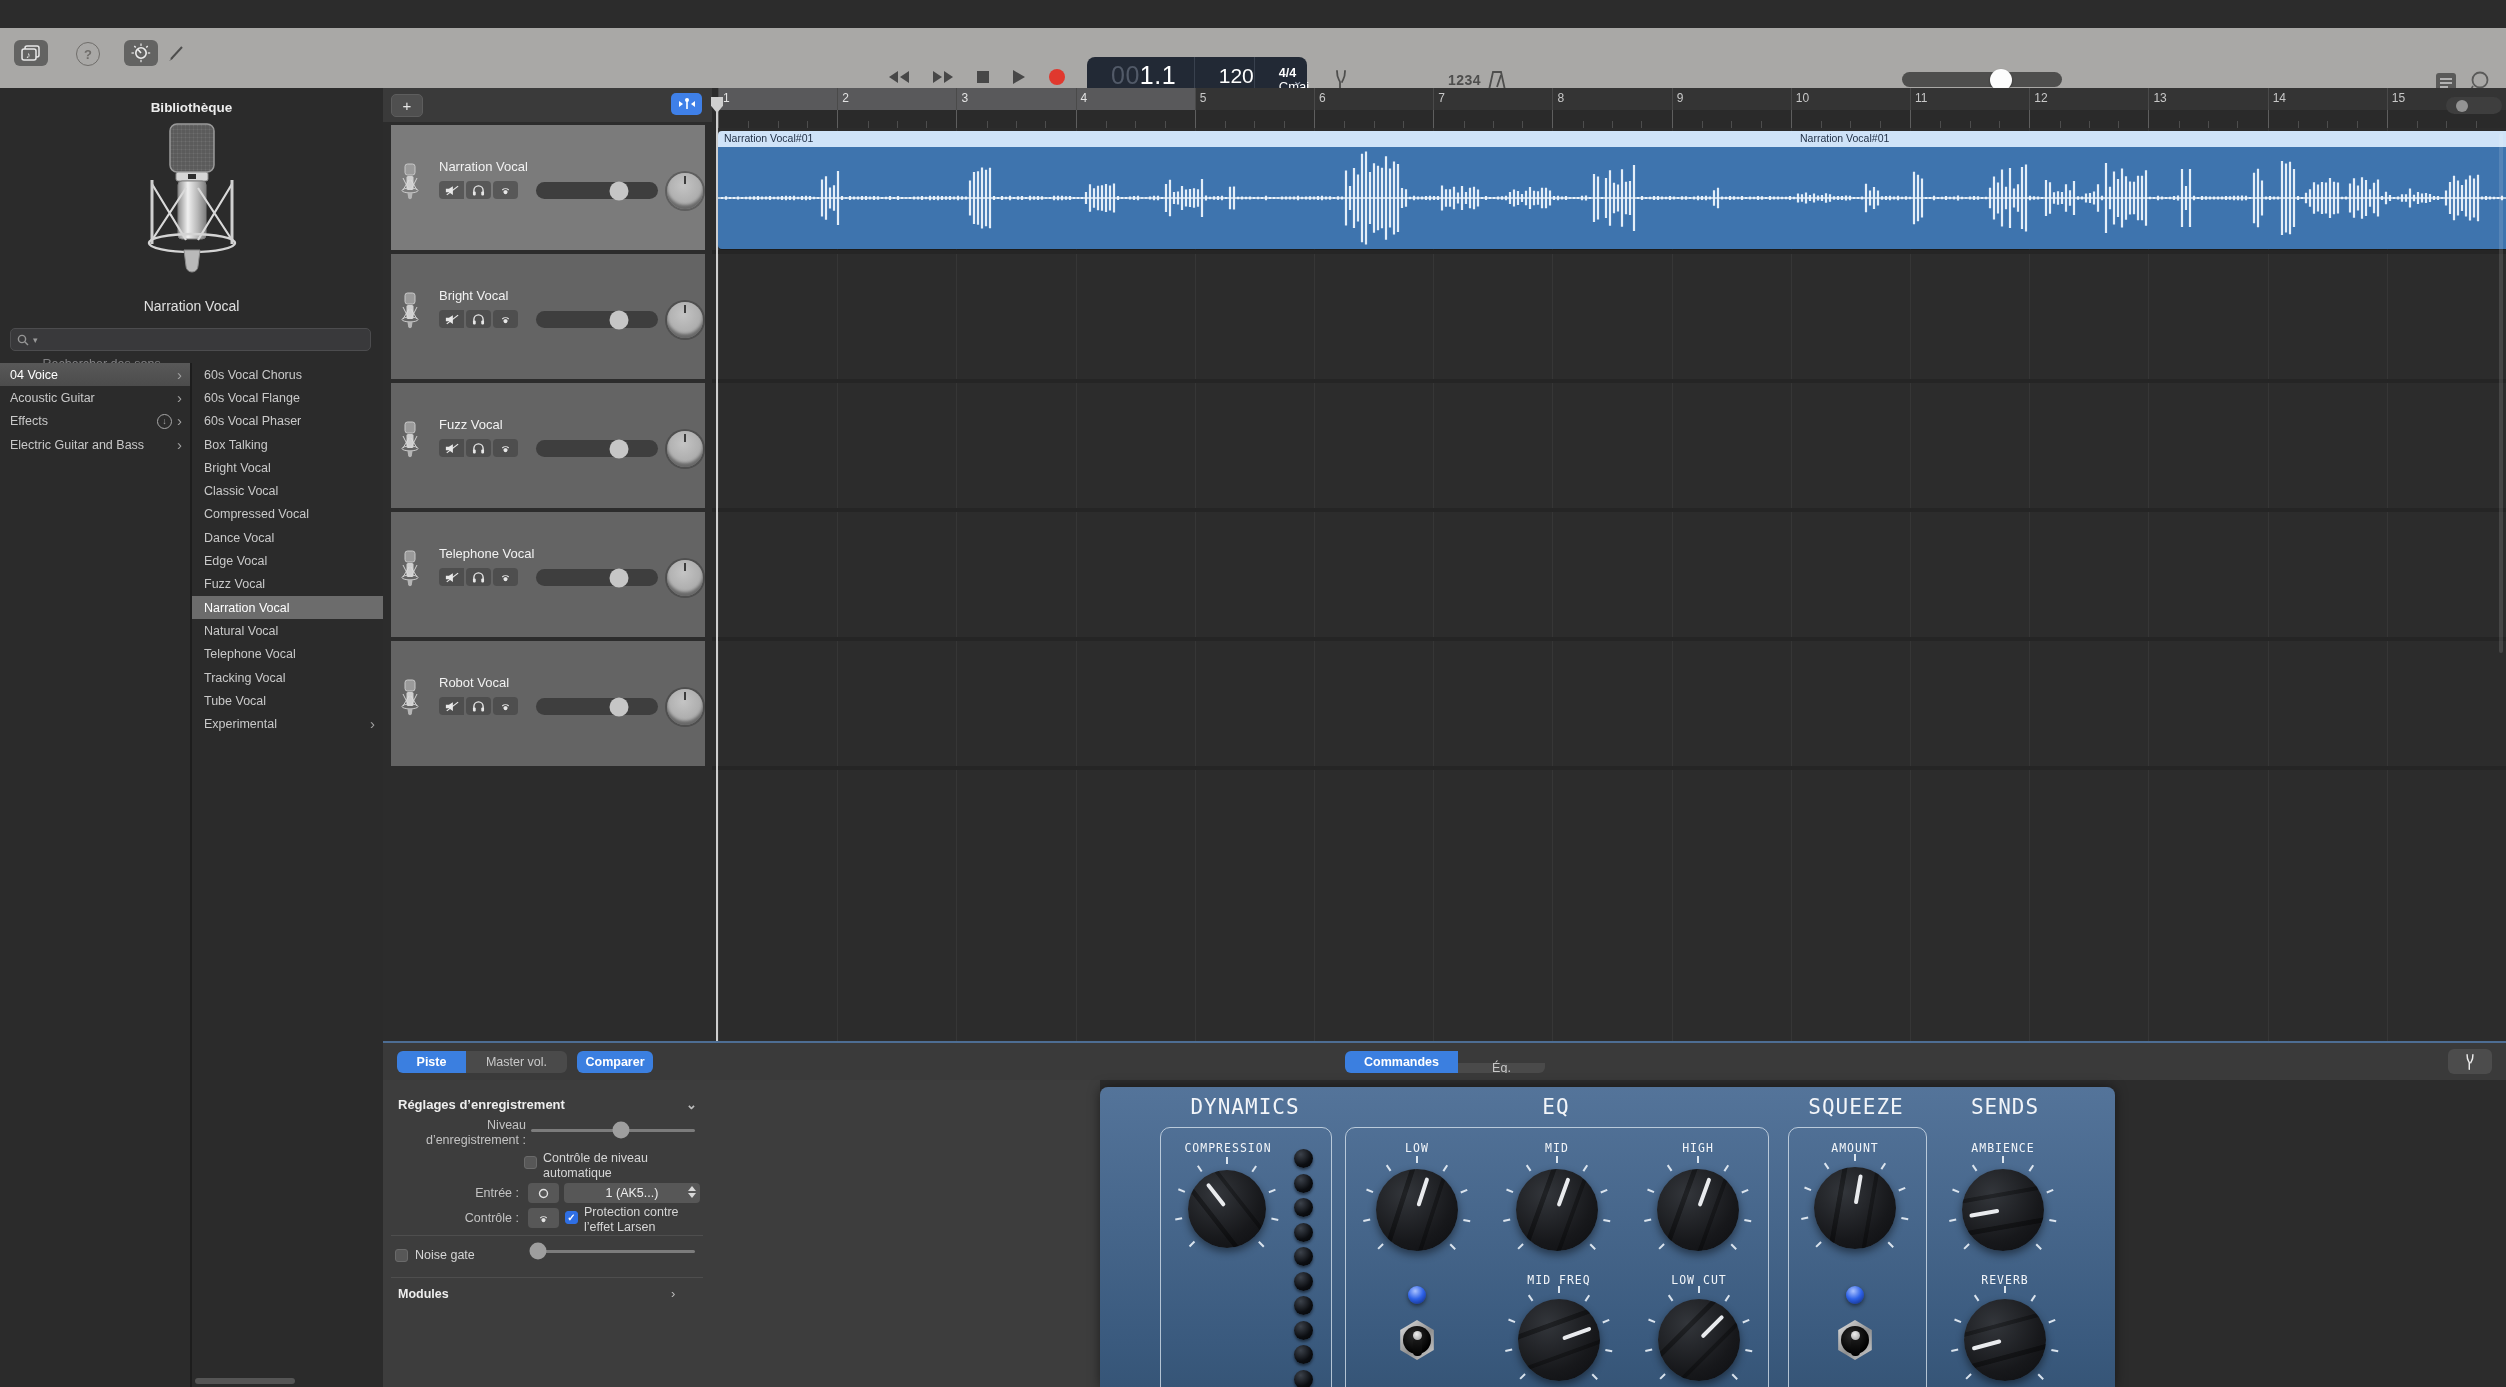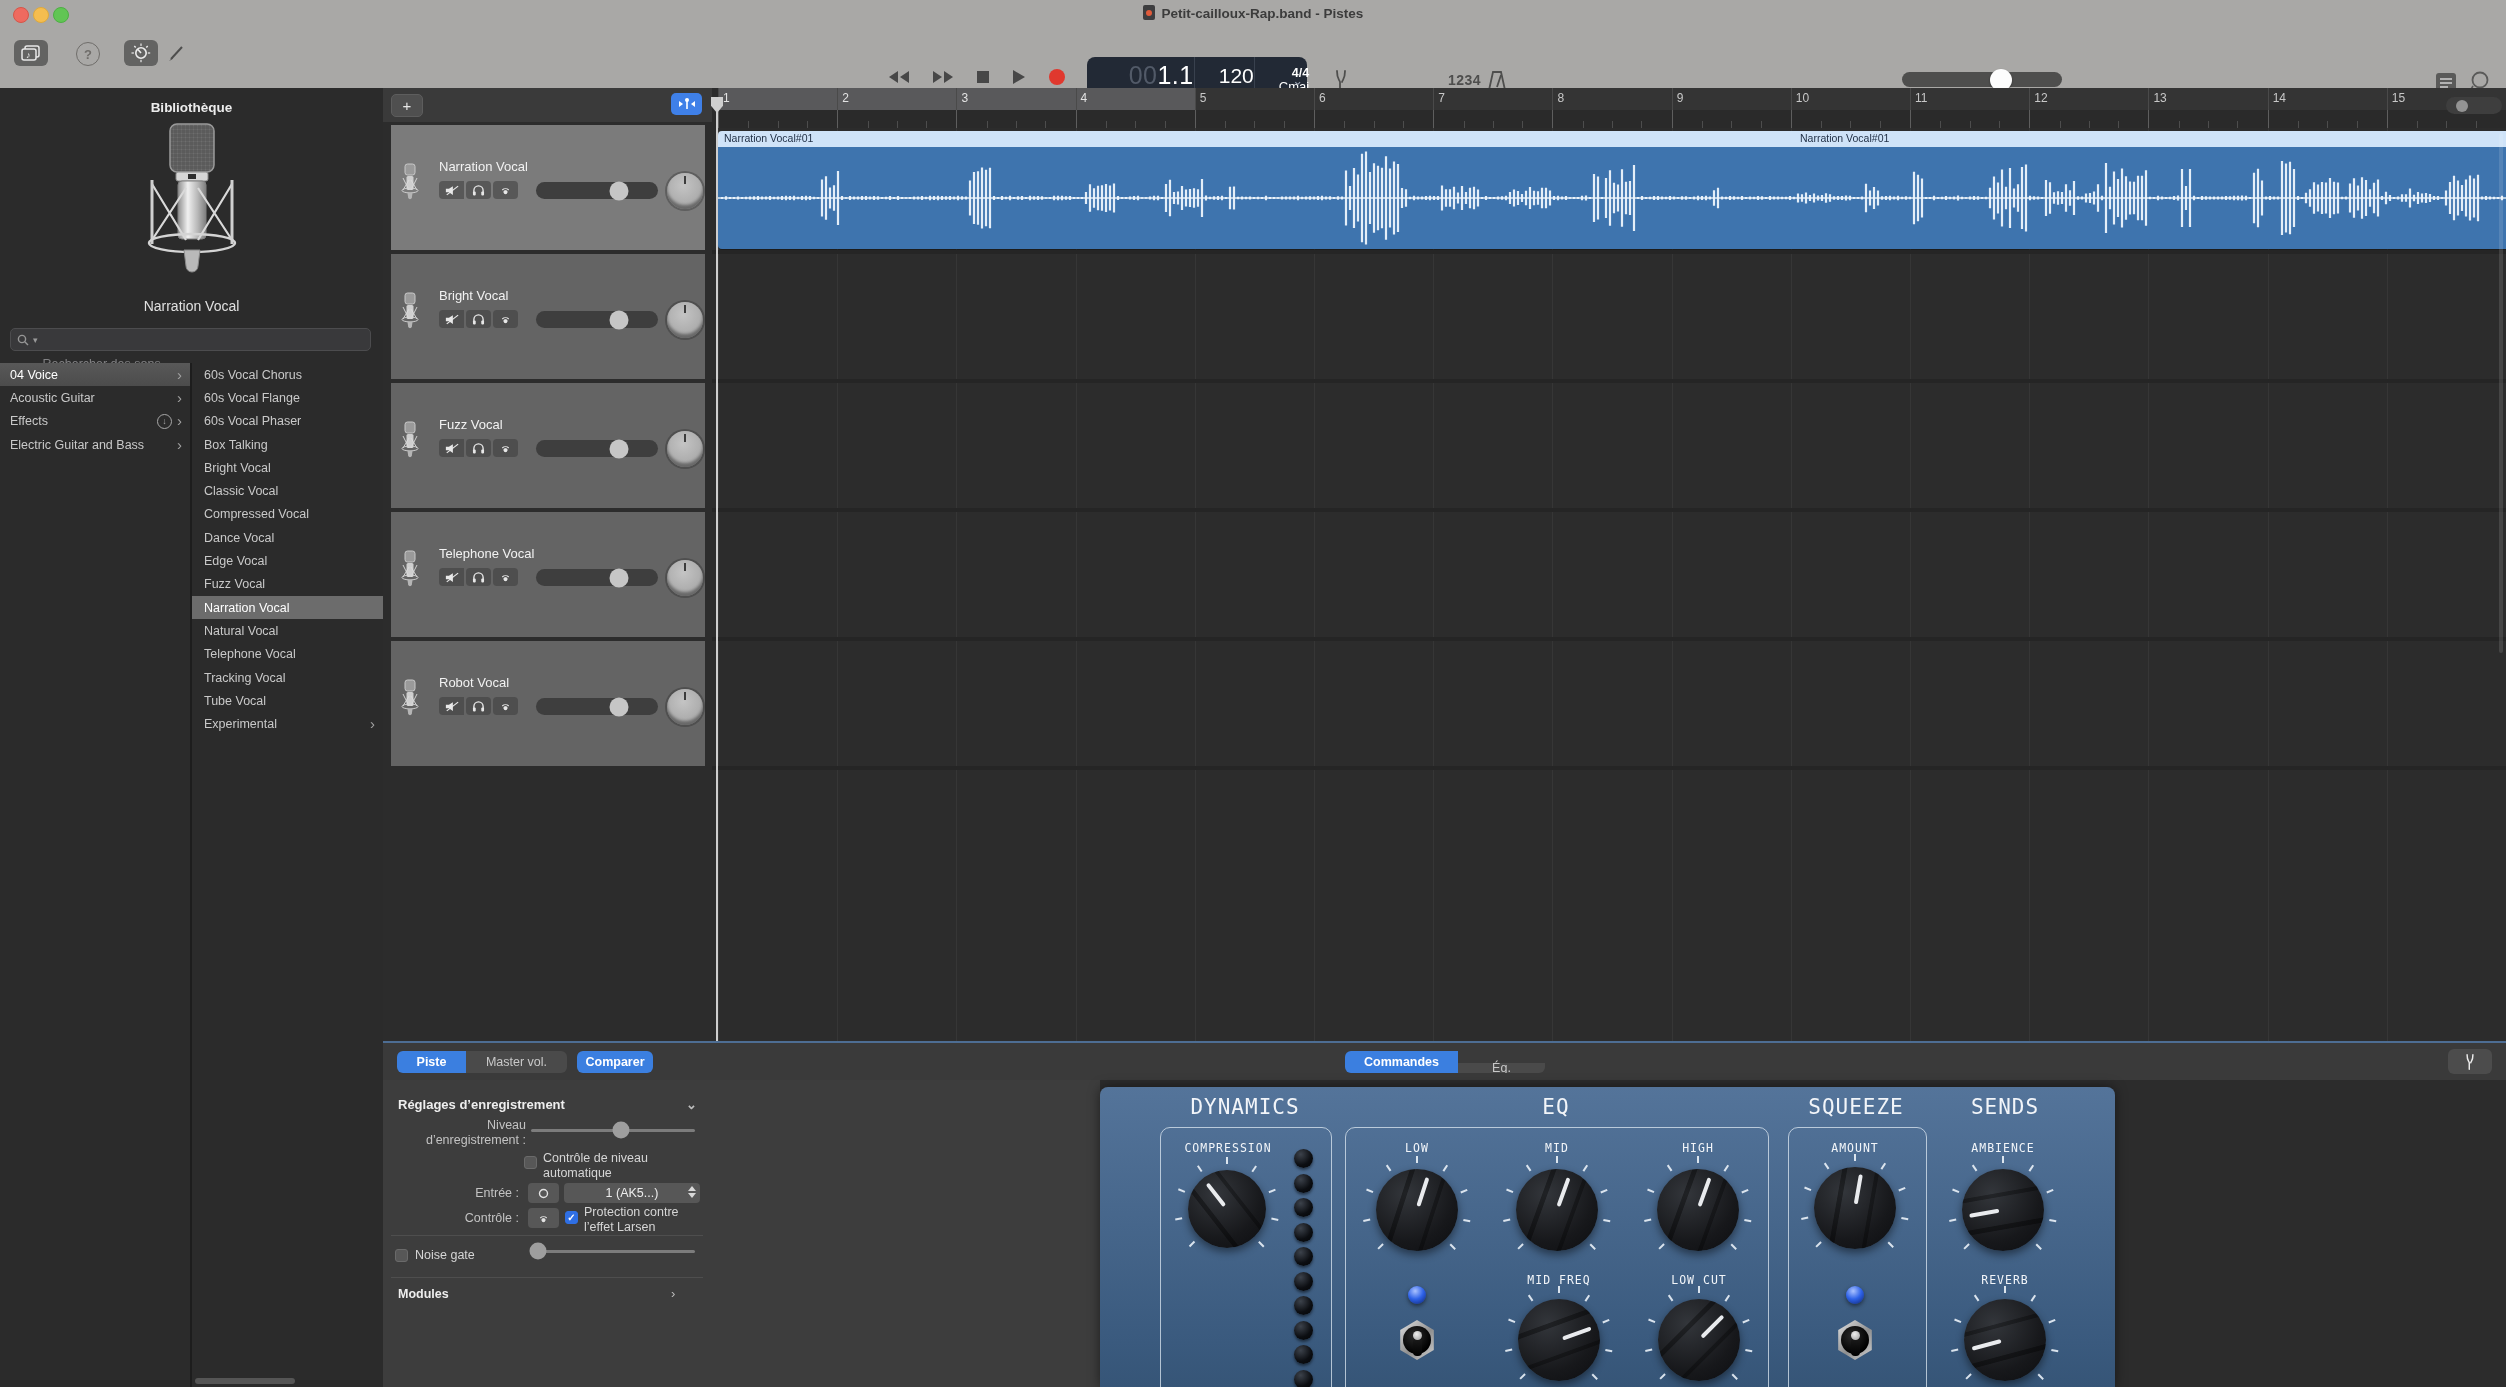--- a/index.html
+++ b/index.html
@@ -17,21 +17,21 @@
   .win-title{position:absolute;left:0;right:0;top:5px;text-align:center;font-size:13.5px;font-weight:bold;color:#3c3c3c;}
   .doc-ic{display:inline-block;width:12px;height:15px;background:#3d3d3f;border-radius:2px;vertical-align:-2px;margin-right:7px;position:relative;}
   .doc-ic::after{content:"";position:absolute;left:3px;top:5px;width:6px;height:6px;border-radius:50%;background:#e05a3a;}
   .toolbar{position:absolute;left:0;top:28px;width:2506px;height:60px;background:#a9a8a6;border-bottom:1px solid #818180;}
   .tbtn{position:absolute;border-radius:6px;display:flex;align-items:center;justify-content:center;}
   .tbtn.active{background:#636362;}
   .transport{position:absolute;top:40px;display:flex;align-items:center;gap:22px;left:888px;}
   .transport svg{display:block;}
   
   .lcd{position:absolute;left:1087px;top:29px;width:220px;height:47px;background:#222935;border-radius:8px;display:flex;color:#fff;}
-  .lcd-cell{position:relative;display:flex;flex-direction:column;align-items:flex-end;justify-content:center;padding-left:24px;}
+  .lcd-cell{position:relative;display:flex;flex-direction:column;align-items:flex-start;justify-content:center;padding-left:24px;}
   .lcd-cell.c1{width:102px;border-right:1px solid #39414e;}
   .lcd-cell.c2{width:52px;border-right:1px solid #39414e;}
   .lcd-cell.c3{width:66px;}
   .lcd-pos{font-size:25px;letter-spacing:.5px;line-height:22px;margin-top:-2px;}
   .lcd-pos .dim{color:#525a68;}
   .lcd-sub{display:flex;gap:16px;font-size:7.5px;letter-spacing:.8px;color:#8a93a2;margin-top:1px;}
   .lcd-tempo{font-size:21px;line-height:20px;}
   .lcd-sig{font-size:12.5px;font-weight:bold;line-height:13px;}
   .lcd-key{font-size:13px;line-height:14px;}
   .lcd-chev{position:absolute;right:6px;top:16px;color:#99a2b1;font-size:13px;}
@@ -153,26 +153,20 @@
   .tog-lever{position:absolute;left:50%;top:46%;width:9px;height:18px;margin-left:-4.5px;border-radius:4px;background:linear-gradient(#1c1c1c,#000);}
   .tog-pivot{position:absolute;left:50%;top:-7px;width:9px;height:9px;margin-left:-4.5px;border-radius:50%;background:radial-gradient(circle at 40% 35%,#efefef,#9a9a9a);}
 
   svg{display:block;}
 </style>
 </head>
 <body>
 
 <div class="app">
 
-  <div class="titlebar">
-    <div class="tl red"></div>
-    <div class="tl yellow"></div>
-    <div class="tl green"></div>
-    <div class="win-title"><span class="doc-ic"></span><span>Petit-cailloux-Rap.band - Pistes</span></div>
-  </div>
 
   <div class="toolbar">
     <div class="tbtn active" style="left:14px;top:12px;width:34px;height:26px;">
       <svg width="20" height="16" viewBox="0 0 20 16">
           <rect x="4" y="1" width="14" height="11" rx="2" fill="none" stroke="#e8e8e8" stroke-width="1.5"></rect>
           <rect x="1" y="4" width="14" height="11" rx="2" fill="#636362" stroke="#e8e8e8" stroke-width="1.5"></rect>
           <text x="5" y="13" font-size="9" fill="#e8e8e8">♪</text>
         </svg>
     </div>
     <div class="tbtn" style="left:76px;top:14px;width:22px;height:22px;border:1.5px solid #6f6d6a;border-radius:50%;">

